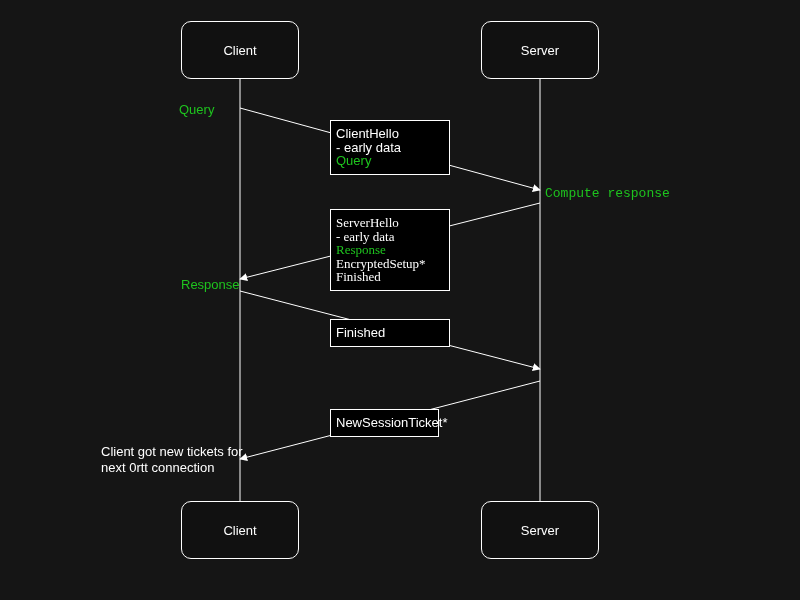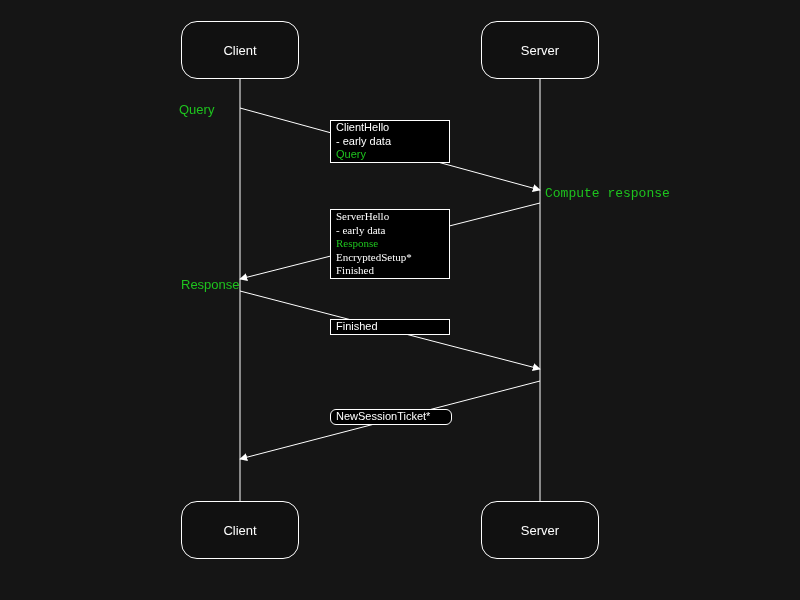--- a/index.html
+++ b/index.html
@@ -27,48 +27,48 @@
   }
   .lifeline { stroke: var(--stroke); stroke-width: 1; }
   .msg-line { stroke: var(--stroke); stroke-width: 1; }
   .arrowhead-path { fill: var(--stroke); }
 
   .actor {
     position: absolute;
     width: 118px;
     height: 58px;
     border: 1px solid var(--stroke);
-    border-radius: 16px;
+    border-radius: 10px;
     background: #111111;
     display: flex;
     align-items: center;
     justify-content: center;
     font-size: 13px;
     color: var(--text);
   }
   #actor-client-top  { left: 181px; top: 21px; }
   #actor-server-top  { left: 481px; top: 21px; }
   #actor-client-bottom { left: 181px; top: 501px; }
   #actor-server-bottom { left: 481px; top: 501px; }
 
   .msgbox {
     position: absolute;
     left: 330px;
     width: 120px;
     background: var(--box-fill);
     border: 1px solid var(--stroke);
-    padding: 0 5px;
-    font-size: 11px;
+    padding: 6px 5px;
+    font-size: 13px;
     line-height: 13.5px;
     color: var(--text);
   }
   #msgbox-clienthello  { top: 120px; }
   #msgbox-serverhello  { top: 209px; font-family: Liberation Serif, serif; }
   #msgbox-finished     { top: 319px; }
-  #msgbox-newsessionticket { top: 409px; width: 122px; border-radius: 6px; }
+  #msgbox-newsessionticket { top: 409px; width: 109px; }
 
   .green { color: var(--green); }
 
   .side-label {
     position: absolute;
     font-size: 13px;
     line-height: 14px;
     color: var(--green);
     white-space: nowrap;
   }
@@ -138,14 +138,16 @@
   </div>
 
   <div class="msgbox" id="msgbox-newsessionticket">
     <div>NewSessionTicket*</div>
   </div>
 
   <div class="side-label" id="label-query">Query</div>
   <div class="side-label" id="label-compute">Compute response</div>
   <div class="side-label" id="label-response">Response</div>
 
+  <div id="note-tickets">Client got new tickets for
+next 0rtt connection</div>
 
 </div>
 
 </body></html>

